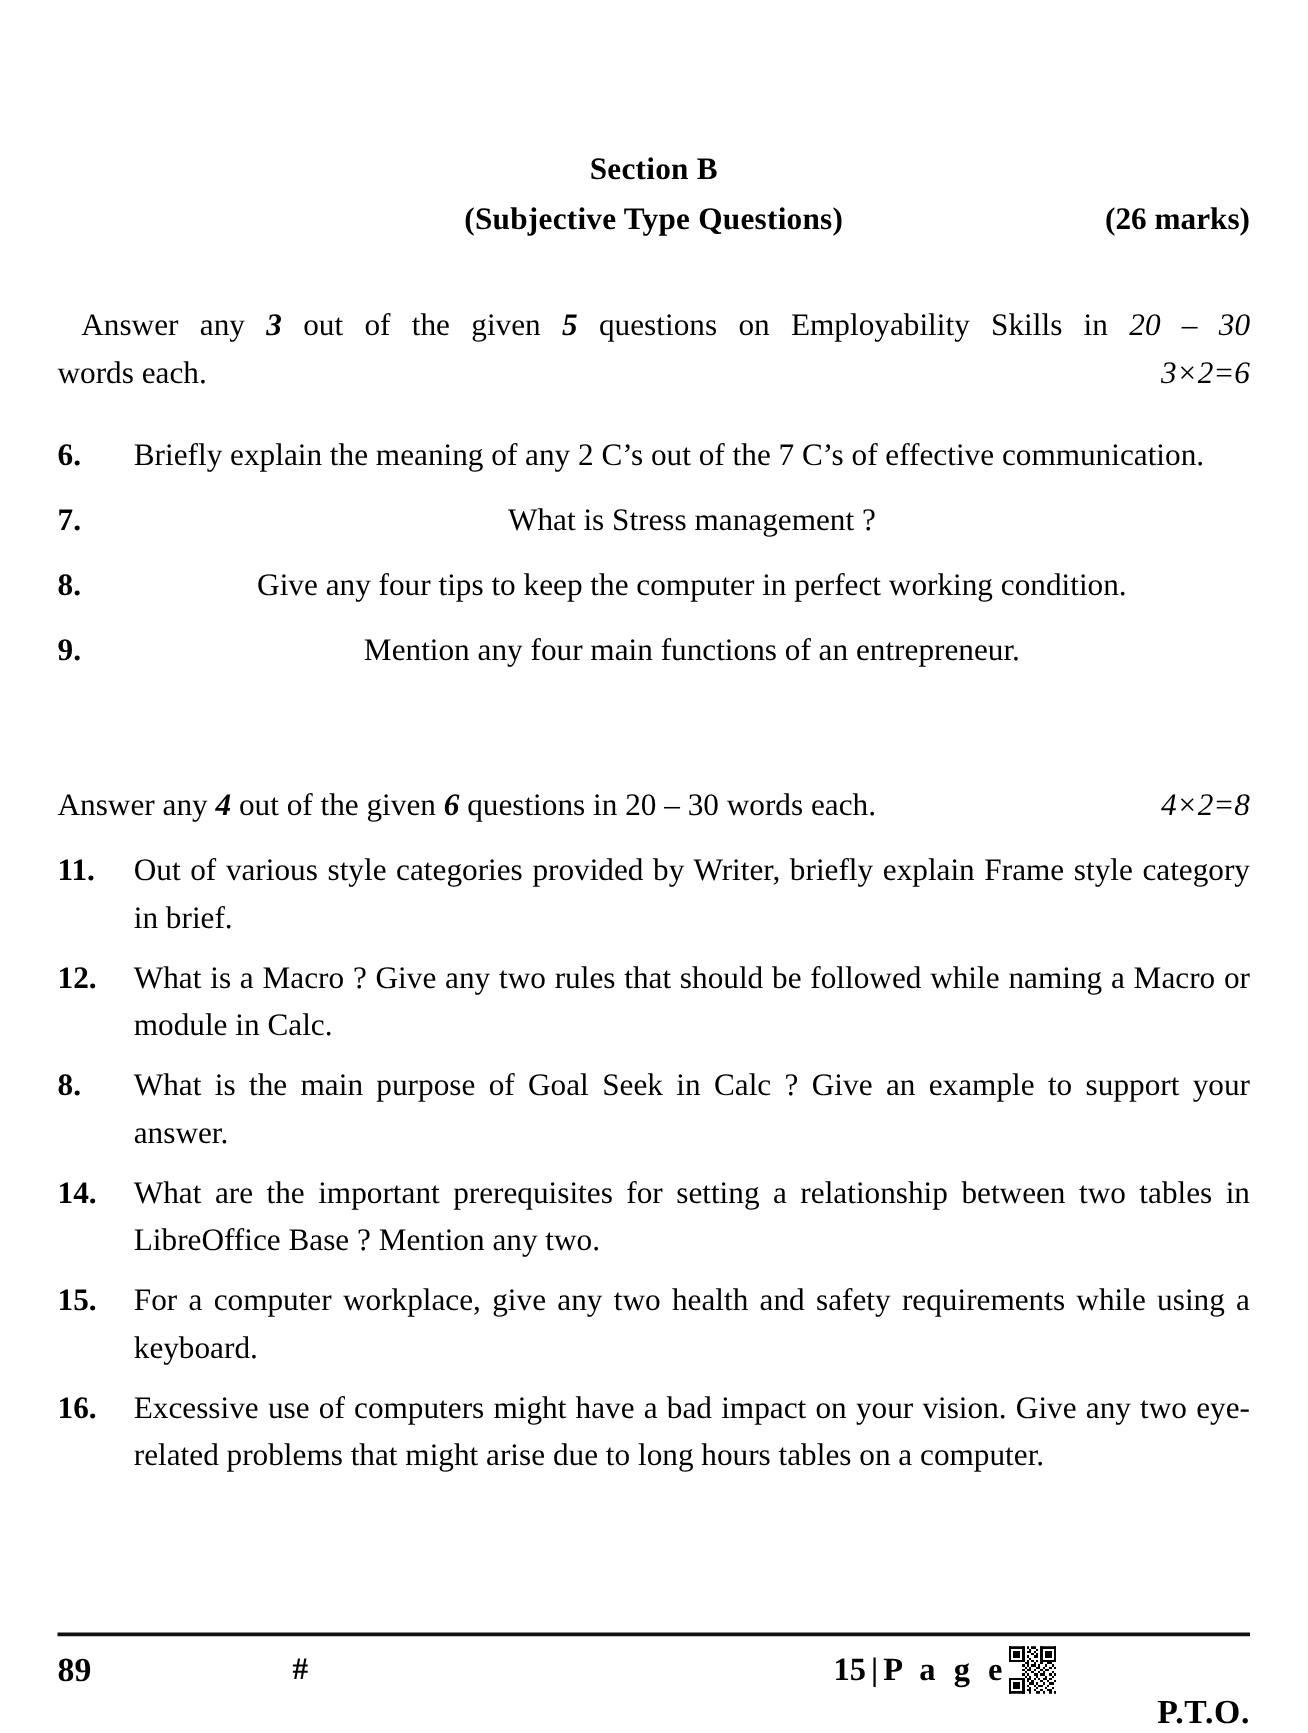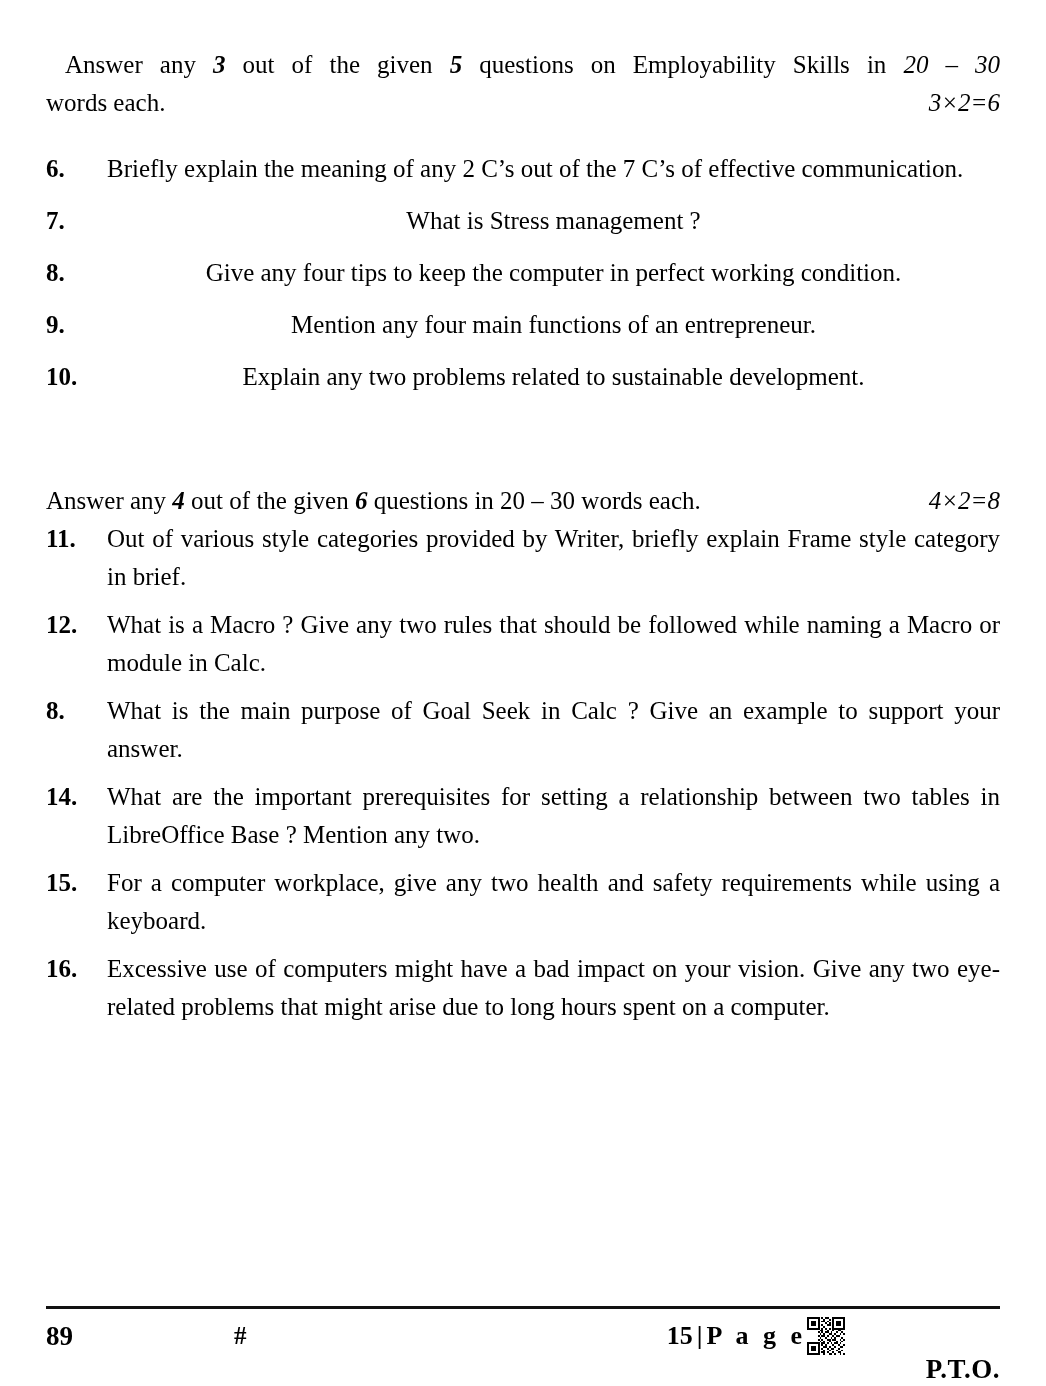--- a/index.html
+++ b/index.html
@@ -120,21 +120,21 @@
   }
   .qitem .qtext {
     display: block;
   }
   
   .qitem.justify .qtext { text-align: justify; }
   .qitem.nojustify .qtext { text-align: center; }
 
   
   .qlist.block-a .qitem { margin-bottom: 14px; }
-  .qlist.block-b { margin-top: 0; }
+  .qlist.block-b { margin-top: 14px; }
   .qlist.block-b .qitem { margin-bottom: 10px; }
 
   
   .footer-rule {
     position: absolute;
     left: 46px;
     top: 1306px;
     width: 954px;
     height: 0;
     border-top: 3px solid #111111;
@@ -196,20 +196,27 @@
     margin-top: 33px;
   }
 </style>
 </head>
 <body>
 
 <div class="page">
 
   <div class="content">
 
+    <div class="section-head">
+      <div class="section-title">Section B</div>
+      <div class="subtitle-row">
+        <div class="subtitle-center">(Subjective Type Questions)</div>
+        <div class="subtitle-marks">(26 marks)</div>
+      </div>
+    </div>
 
     <div class="instruction first">
       <div class="instruction-line1"><span>Answer any </span><span class="bold-ital">3</span><span> out of the given </span><span class="bold-ital">5</span><span> questions on Employability Skills in </span><span class="ital">20 – 30</span></div>
       <div class="instruction-line2"><span class="marks-right ital">3×2=6</span><span>words each.</span></div>
     </div>
 
     <div class="qlist block-a">
 
       <div class="qitem justify">
         <span class="qnum">6.</span>
@@ -224,24 +231,20 @@
       <div class="qitem nojustify">
         <span class="qnum">8.</span>
         <span class="qtext">Give any four tips to keep the computer in perfect working condition.</span>
       </div>
 
       <div class="qitem nojustify">
         <span class="qnum">9.</span>
         <span class="qtext">Mention any four main functions of an entrepreneur.</span>
       </div>
 
-      <div class="qitem nojustify">
-        <span class="qnum">10.</span>
-        <span class="qtext">Explain any two problems related to sustainable development.</span>
-      </div>
 
     </div>
 
     <div class="instruction second">
       <div class="instr-single"><span class="marks-right ital">4×2=8</span><span>Answer any </span><span class="bold-ital">4</span><span> out of the given </span><span class="bold-ital">6</span><span> questions in 20 – 30 words each.</span></div>
     </div>
 
     <div class="qlist block-b">
 
       <div class="qitem justify">
@@ -264,21 +267,21 @@
         <span class="qtext">What are the important prerequisites for setting a relationship between two tables in LibreOffice Base ? Mention any two.</span>
       </div>
 
       <div class="qitem justify">
         <span class="qnum">15.</span>
         <span class="qtext">For a computer workplace, give any two health and safety requirements while using a keyboard.</span>
       </div>
 
       <div class="qitem justify">
         <span class="qnum">16.</span>
-        <span class="qtext">Excessive use of computers might have a bad impact on your vision. Give any two eye-related problems that might arise due to long hours spent on a computer.</span>
+        <span class="qtext">Excessive use of computers might have a bad impact on your vision. Give any two eye-related problems that might arise due to long hours tables on a computer.</span>
       </div>
 
     </div>
 
   </div>
 
   <div class="footer-rule"></div>
 
   <div class="footer">
     <span class="footer-code">89</span>

